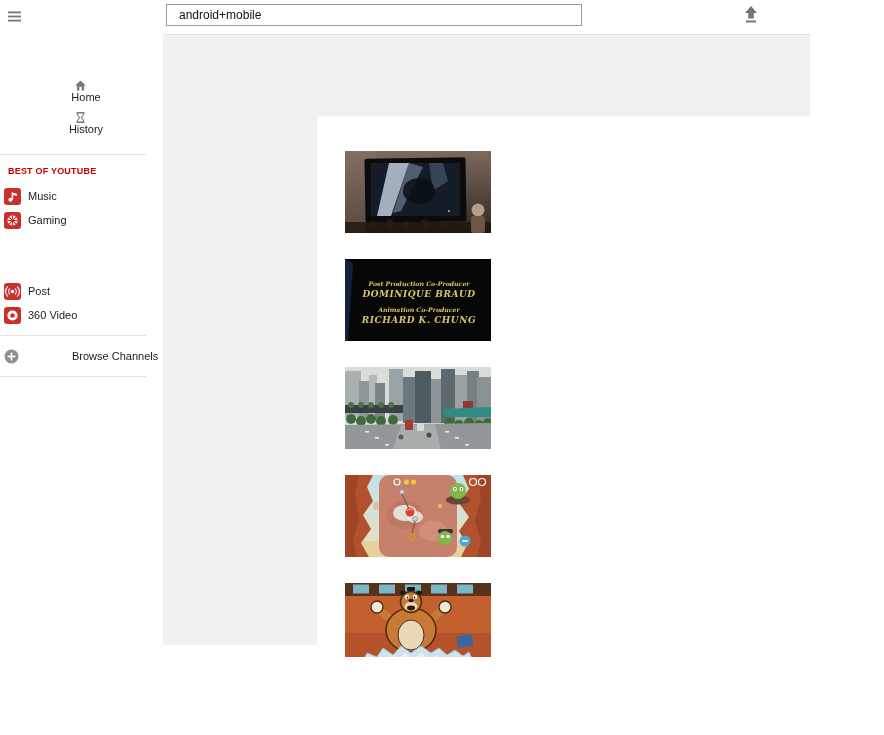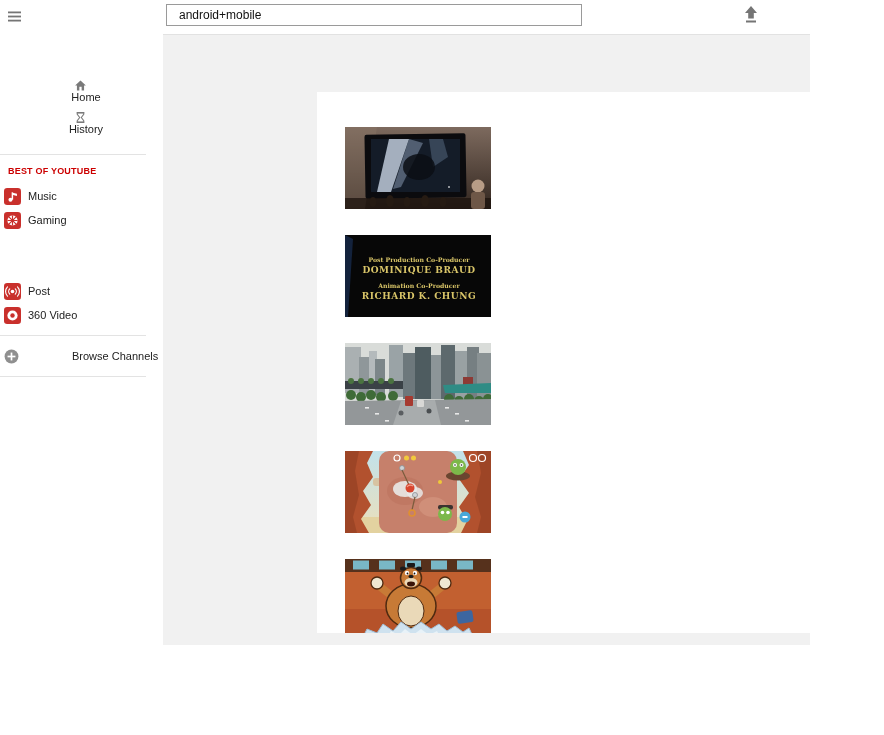--- a/index.html
+++ b/index.html
@@ -26,22 +26,22 @@
   .best-item{padding-left:4px;}
   .best-item .icn{width:17px;height:17px;margin-right:7px;flex:none;}
   .browse-item{padding-left:4px;gap:44px;}
   .browse-item .icn{width:15px;height:15px;margin-right:9px;flex:none;}
   .divider{position:absolute;left:0;width:146px;height:1px;background:#e3e3e3;}
   .section-title{position:absolute;left:8px;top:132px;font-size:9px;font-weight:bold;
                  color:#cc0000;letter-spacing:.2px;}
 
   
   .content-bg{position:absolute;left:163px;top:35px;width:647px;height:610px;background:#f1f1f1;}
-  .results-panel{position:absolute;left:317px;top:92px;width:493px;height:541px;background:#fff;
-                 overflow:hidden;}
+  .results-panel{position:absolute;left:317px;top:116px;width:493px;height:541px;background:#fff;
+                 overflow:hidden;font-style:italic;}
   .thumb{position:absolute;left:28px;width:146px;height:82px;cursor:pointer;overflow:hidden;}
   .thumb svg{display:block;}
   .t1{top:35px}.t2{top:143px}.t3{top:251px}.t4{top:359px}.t5{top:467px}
 </style>
 </head>
 <body>
 
 <div id="screen">
 
   <div class="topbar">

